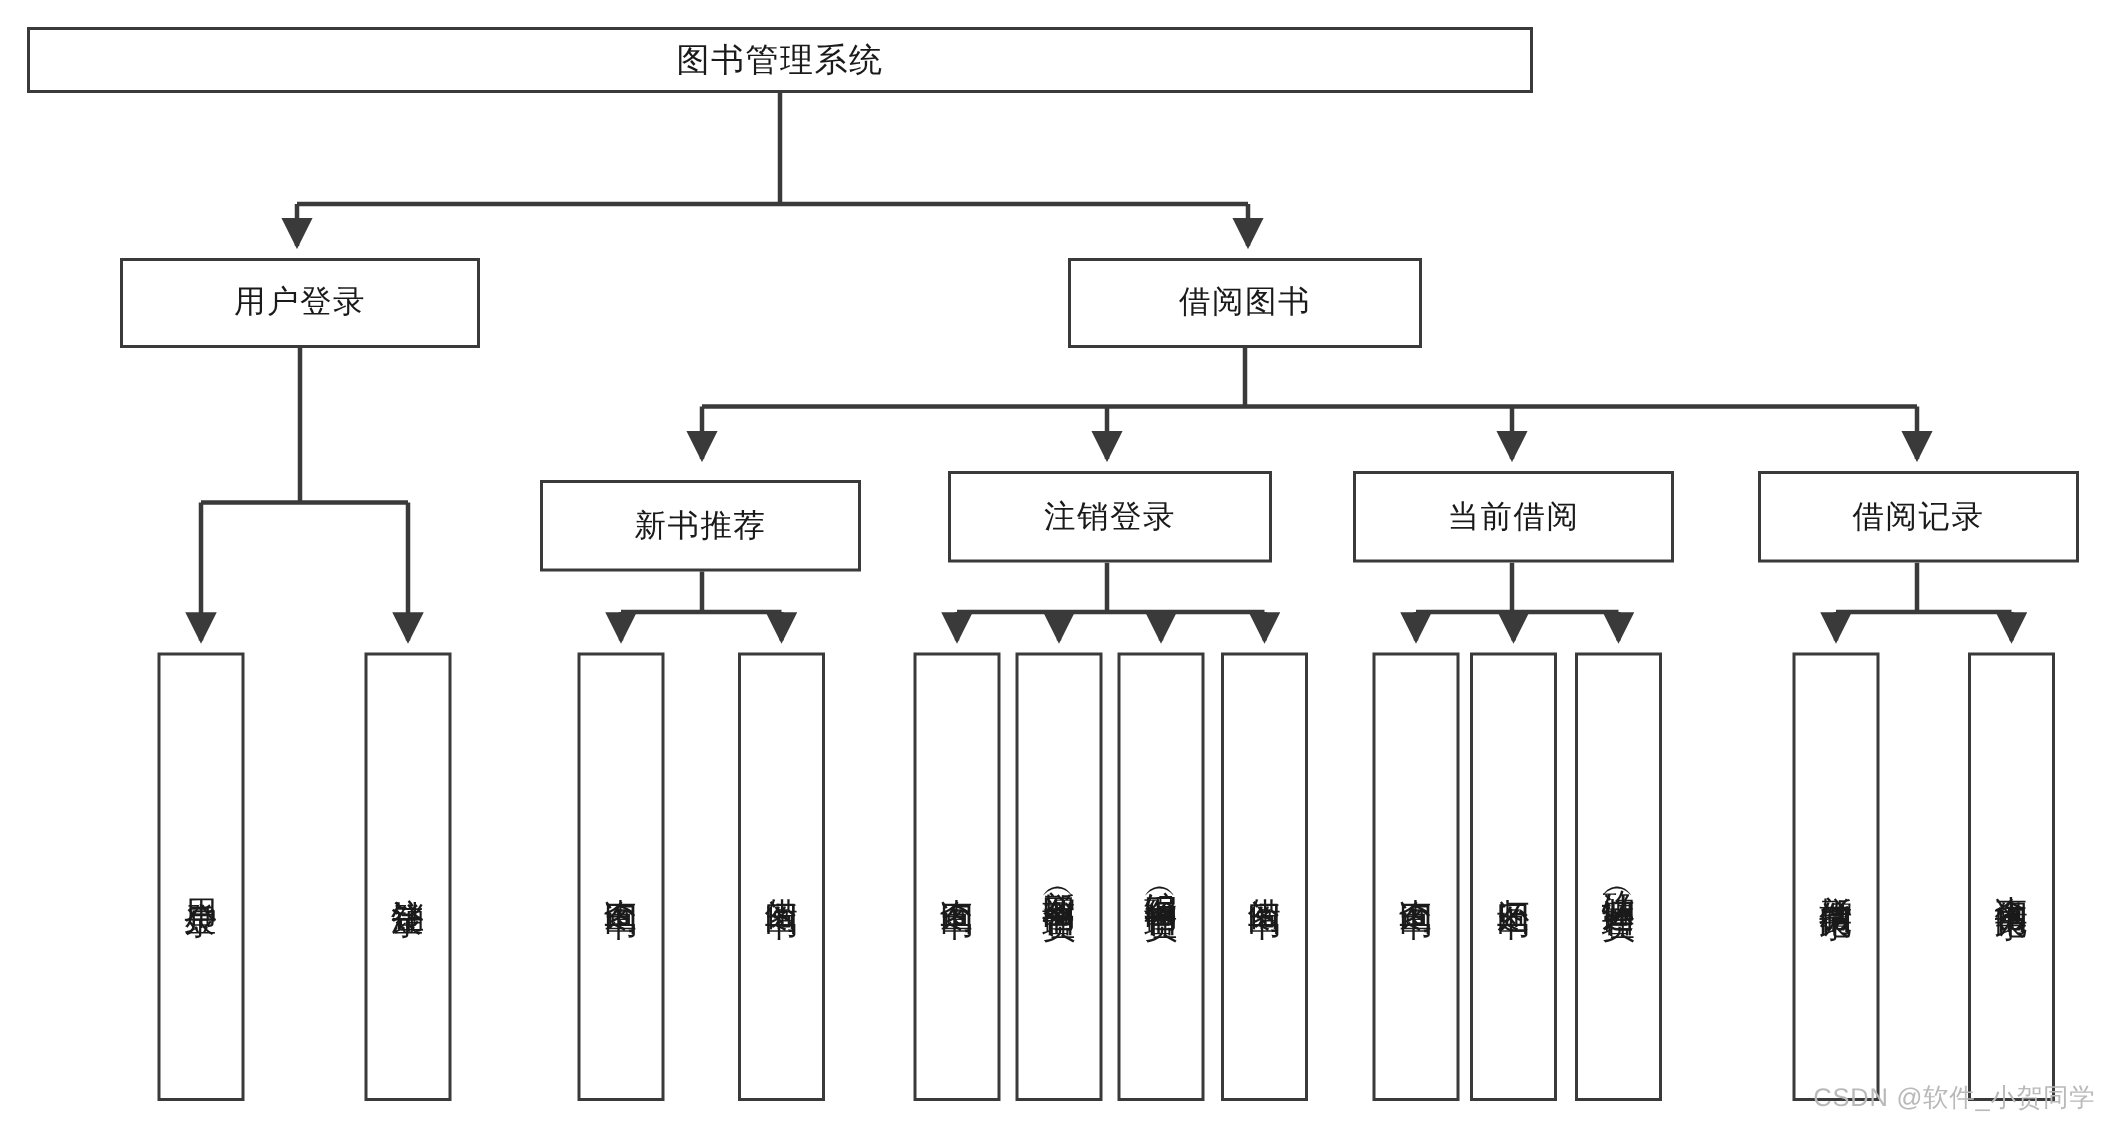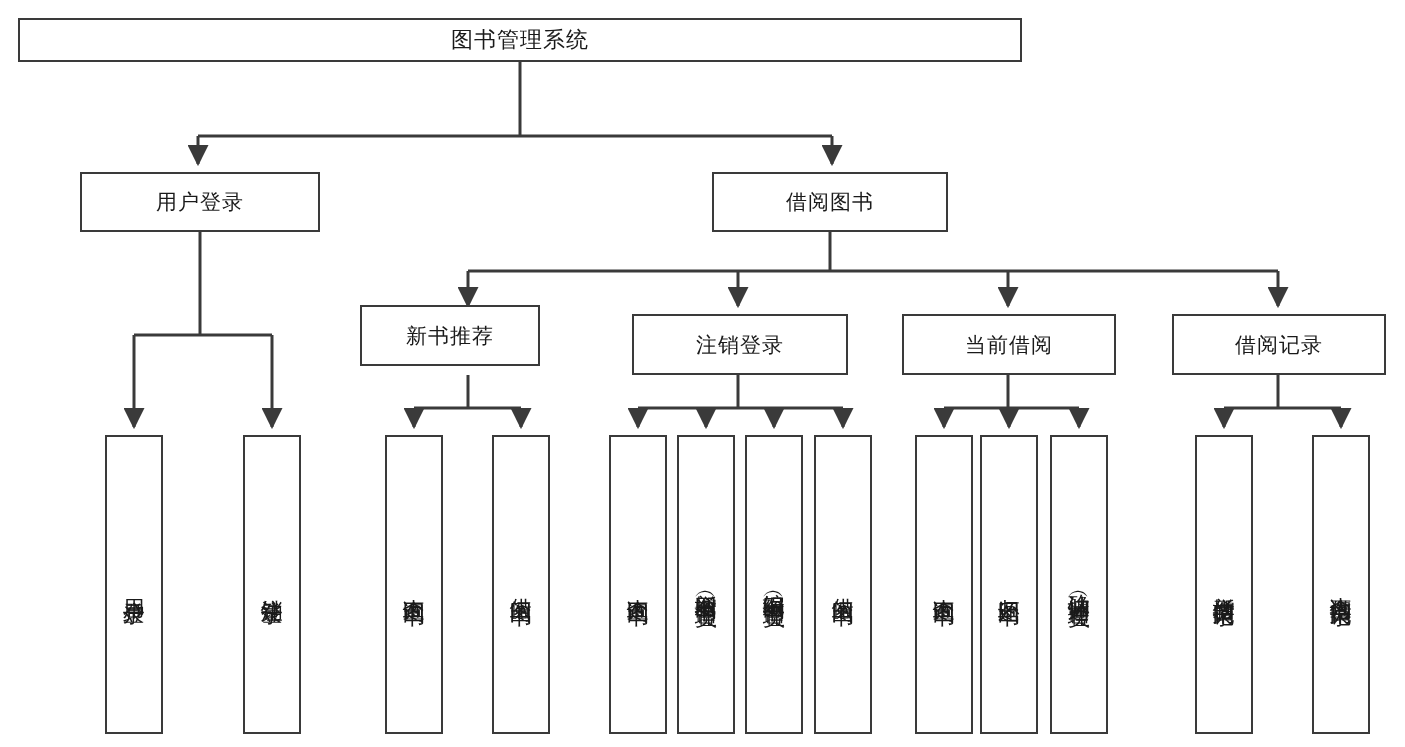--- a/index.html
+++ b/index.html
@@ -130,21 +130,21 @@
     <span>图书管理系统</span>
   </div>
 
   <div class="node node-h" style="left:80px; top:172px; width:240px; height:60px;">
     <span>用户登录</span>
   </div>
   <div class="node node-h" style="left:712px; top:172px; width:236px; height:60px;">
     <span>借阅图书</span>
   </div>
 
-  <div class="node node-h" style="left:360px; top:305px; width:180px; height:61px;">
+  <div class="node node-h" style="left:360px; top:320px; width:214px; height:61px;">
     <span>新书推荐</span>
   </div>
   <div class="node node-h" style="left:632px; top:314px; width:216px; height:61px;">
     <span>注销登录</span>
   </div>
   <div class="node node-h" style="left:1172px; top:314px; width:214px; height:61px;">
     <span>借阅记录</span>
   </div>
   <div class="node node-h" style="left:902px; top:314px; width:214px; height:61px;">
     <span>当前借阅</span>
@@ -187,14 +187,15 @@
     <span class="vtext">确认归还（管理员）</span>
   </div>
 
   <div class="node node-v" style="left:1195px; top:435px; width:58px; height:299px;">
     <span class="vtext">新增借阅记录</span>
   </div>
   <div class="node node-v" style="left:1312px; top:435px; width:58px; height:299px;">
     <span class="vtext">查询借阅记录</span>
   </div>
 
+  <div id="watermark">CSDN @软件_小贺同学</div>
 
 </div>
 
 </body></html>

